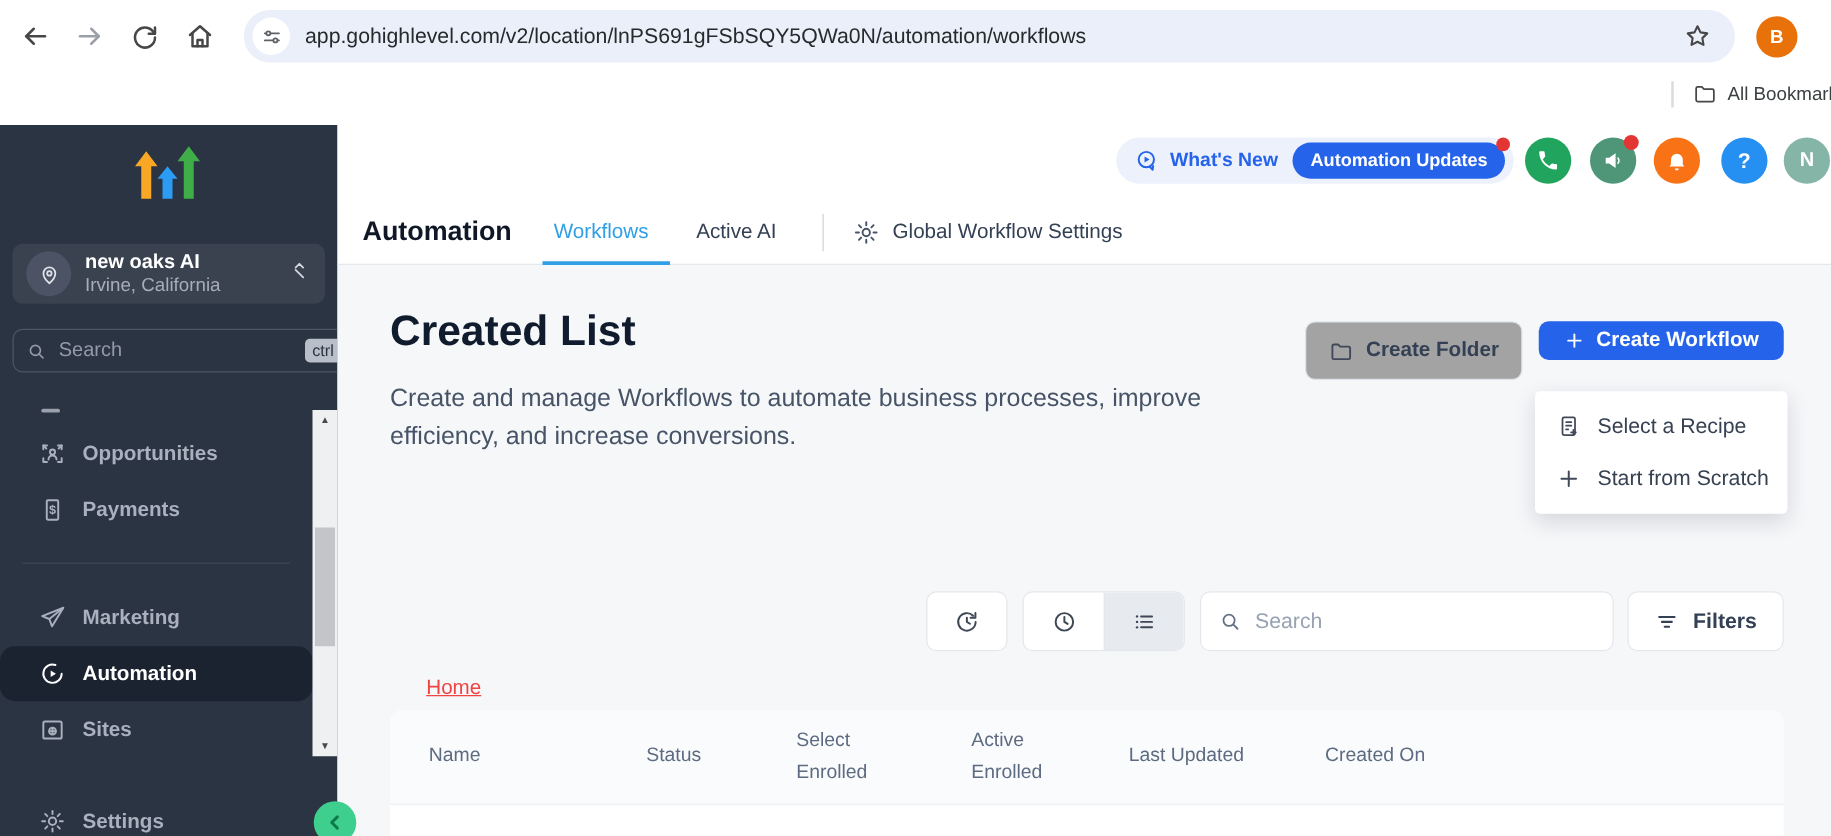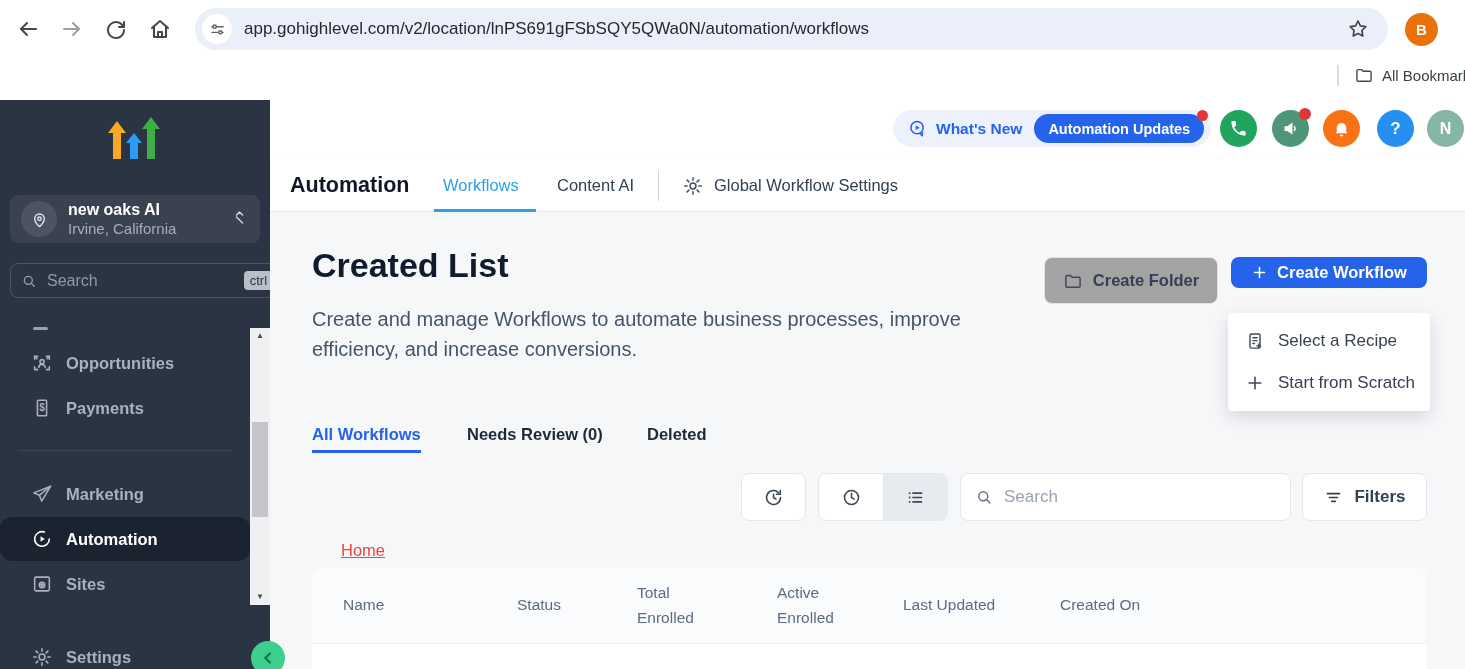--- a/index.html
+++ b/index.html
@@ -346,21 +346,21 @@
         <div class="circle-btn cb-help">
             <span>?</span>
           </div>
         <div class="circle-btn cb-avatar">N</div>
       </div>
 
       <div class="tabsbar">
         <span class="tb tb-title">Automation</span>
         <span class="tb tb-wf">Workflows</span>
         <span class="tb-underline"></span>
-        <span class="tb tb-cai">Content AI</span>
+        <span class="tb tb-cai">Active AI</span>
         <span class="tb-vdiv"></span>
         <span class="tb tb-gws">
           <svg viewBox="0 0 24 24" fill="none" stroke="currentColor" stroke-width="1.7" stroke-linecap="round">
               <circle cx="12" cy="12" r="3.2"></circle>
               <path d="M12 3v2.6M12 18.4V21M3 12h2.6M18.4 12H21M5.6 5.6l1.9 1.9M16.5 16.5l1.9 1.9M18.4 5.6l-1.9 1.9M7.5 16.5l-1.9 1.9"></path>
             </svg>
           <span>Global Workflow Settings</span>
         </span>
       </div>
 
@@ -392,26 +392,20 @@
             <span>Select a Recipe</span>
           </div>
           <div class="dd-item">
             <svg viewBox="0 0 24 24" fill="none" stroke="currentColor" stroke-width="1.9" stroke-linecap="round">
                 <path d="M12 5v14M5 12h14"></path>
               </svg>
             <span>Start from Scratch</span>
           </div>
         </div>
 
-        <div class="ftabs">
-          <span class="ftab active" style="left:42px;">All Workflows</span>
-          <span class="ftab" style="left:197px;">Needs Review (0)</span>
-          <span class="ftab" style="left:377px;">Deleted</span>
-          <span class="ft-underline"></span>
-        </div>
 
         <div class="tools">
           <div class="tool-btn t-history">
             <svg viewBox="0 0 24 24" fill="none" stroke="currentColor" stroke-width="1.8" stroke-linecap="round" stroke-linejoin="round">
                 <path d="M20 12a8 8 0 1 1-2.3-5.6"></path>
                 <path d="M19.8 3.8v4.4h-4.4"></path>
                 <path d="M12 8.3V12l2.8 1.7"></path>
               </svg>
           </div>
           <div class="tool-btn t-group">
@@ -444,21 +438,21 @@
             <span>Filters</span>
           </div>
         </div>
 
         <div class="breadcrumb">Home</div>
 
         <div class="table-card">
           <div class="thead">
             <span class="th th-0">Name</span>
             <span class="th th-1">Status</span>
-            <span class="th th-2">Total Enrolled</span>
+            <span class="th th-2">Select Enrolled</span>
             <span class="th th-3">Active Enrolled</span>
             <span class="th th-4">Last Updated</span>
             <span class="th th-5">Created On</span>
           </div>
           <div></div>
         </div>
       </div>
     </div>
   </div>
 </div>

